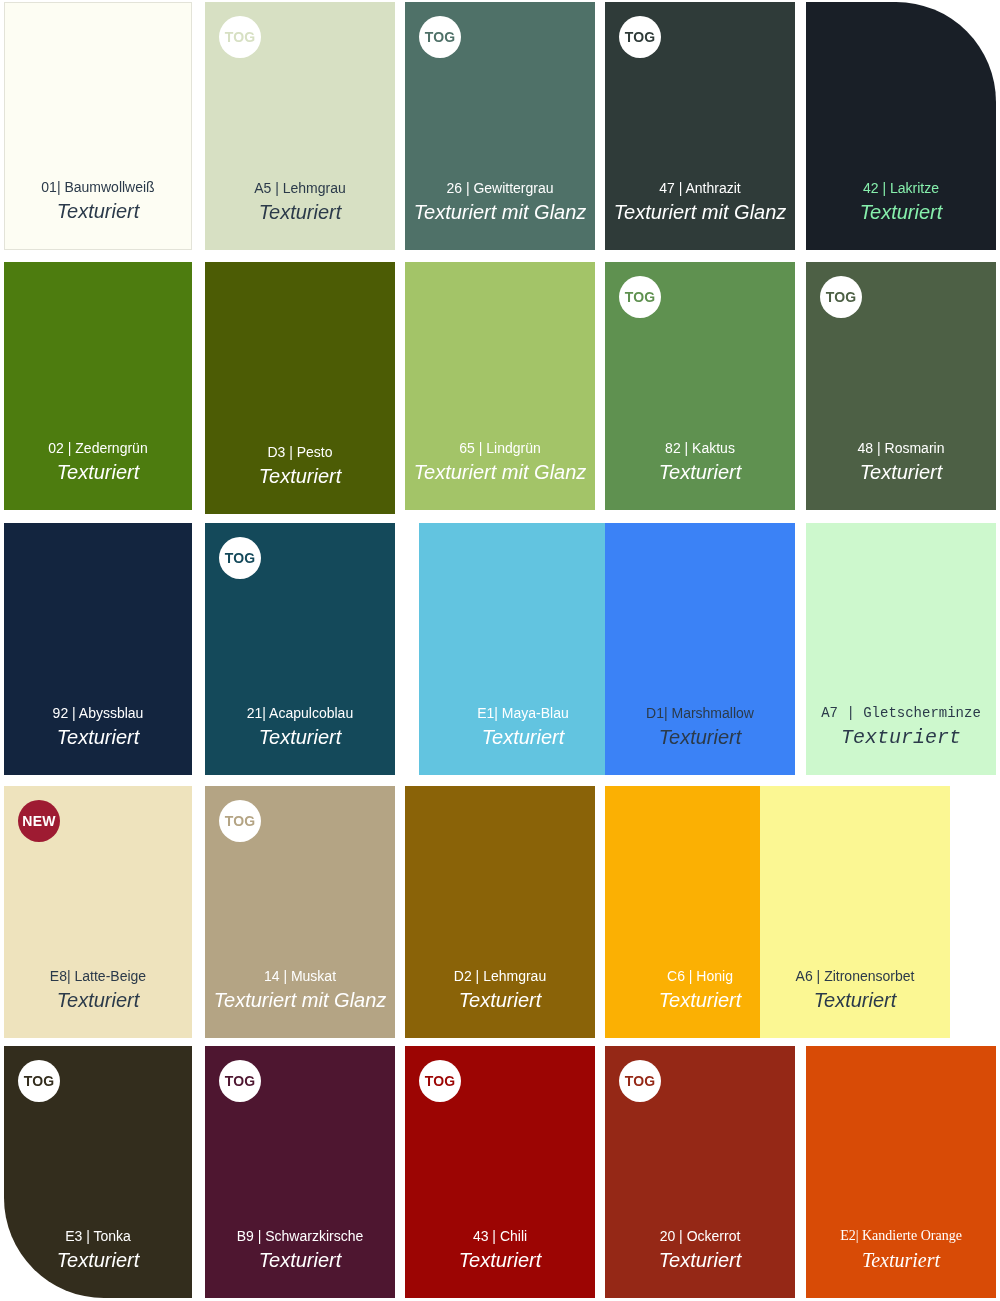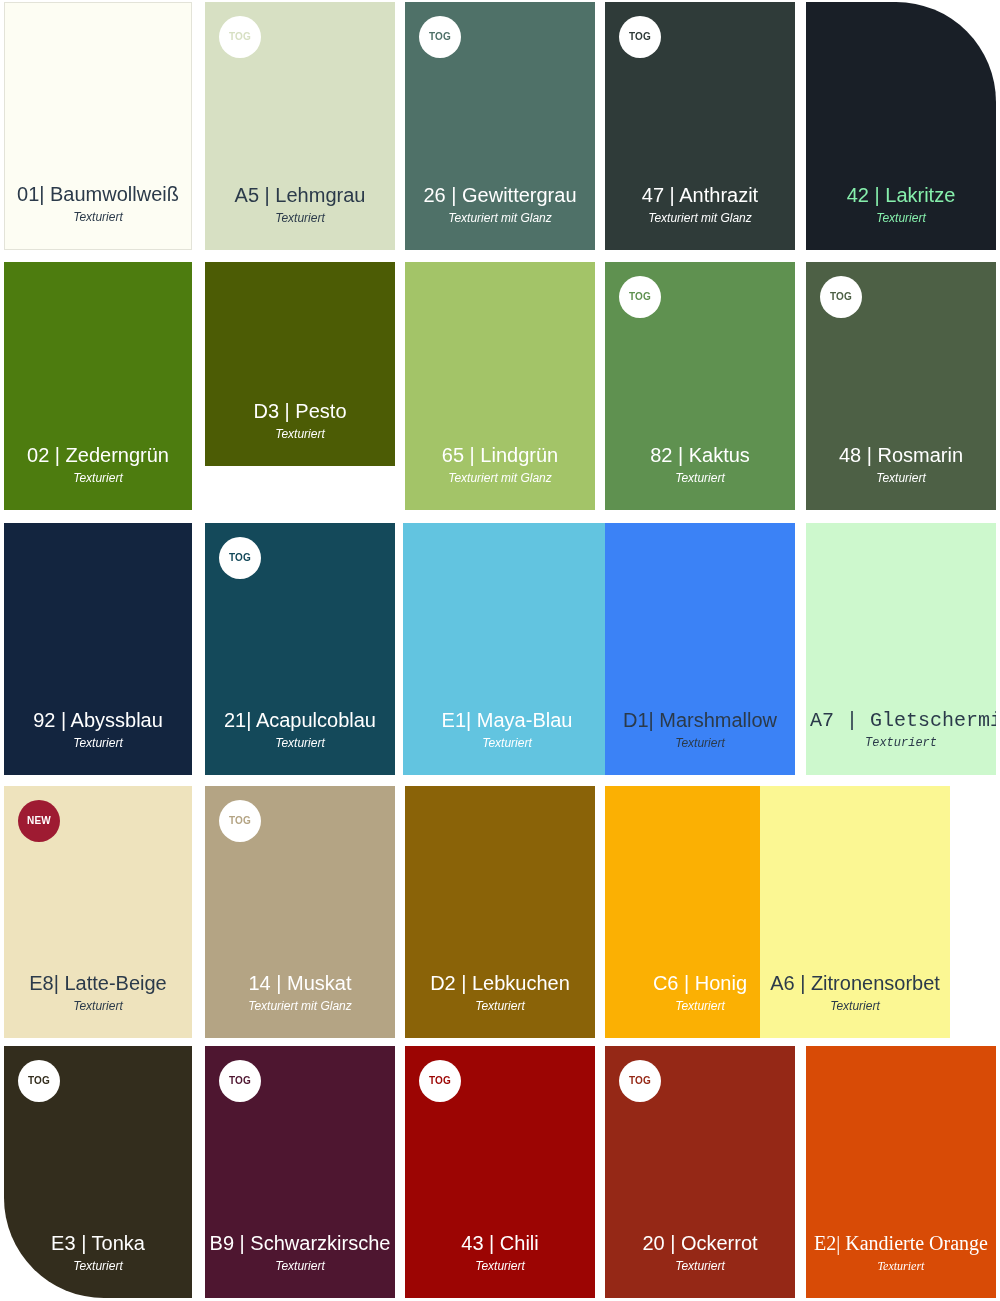--- a/index.html
+++ b/index.html
@@ -33,21 +33,21 @@
   .badge {
     position: absolute;
     left: 14px;
     top: 14px;
     width: 42px;
     height: 42px;
     border-radius: 50%;
     display: flex;
     align-items: center;
     justify-content: center;
-    font-size: 10px;
+    font-size: 14px;
     font-weight: 700;
     letter-spacing: 0.2px;
     line-height: 1;
   }
   .badge.tog {
     background: #ffffff;
   }
   .badge.new {
     background: #9e1b32;
     color: #ffffff;
@@ -55,26 +55,26 @@
 
   .labels {
     position: absolute;
     left: 0;
     right: 0;
     bottom: 24px;
     text-align: center;
     padding: 0 4px;
   }
   .label-name {
-    font-size: 20px;
+    font-size: 14px;
     line-height: 1.35;
     white-space: nowrap;
   }
   .label-finish {
-    font-size: 12px;
+    font-size: 20px;
     font-style: italic;
     line-height: 1.35;
     white-space: nowrap;
     margin-top: 1px;
   }
 </style>
 </head>
 <body>
 
 <div id="grid">
@@ -110,21 +110,21 @@
         <div class="label-name">42 | Lakritze</div>
         <div class="label-finish">Texturiert</div>
       </div>
     </div>
     <div class="swatch" style="left: 4px; top: 262px; width: 188px; height: 248px; background: #4d7c0f; color: rgb(255, 255, 255);">
       <div class="labels">
         <div class="label-name">02 | Zederngrün</div>
         <div class="label-finish">Texturiert</div>
       </div>
     </div>
-    <div class="swatch" style="left: 205px; top: 262px; width: 190px; height: 204px; background: rgb(76, 92, 5); color: rgb(255, 255, 255);">
+    <div class="swatch" style="left: 205px; top: 262px; width: 190px; height: 252px; background: rgb(76, 92, 5); color: rgb(255, 255, 255);">
       <div class="labels">
         <div class="label-name">D3 | Pesto</div>
         <div class="label-finish">Texturiert</div>
       </div>
     </div>
     <div class="swatch" style="left: 405px; top: 262px; width: 190px; height: 248px; background: rgb(163, 196, 104); color: rgb(255, 255, 255);">
       <div class="labels">
         <div class="label-name">65 | Lindgrün</div>
         <div class="label-finish">Texturiert mit Glanz</div>
       </div>
@@ -149,21 +149,21 @@
         <div class="label-finish">Texturiert</div>
       </div>
     </div>
     <div class="swatch" style="left: 205px; top: 523px; width: 190px; height: 252px; background: rgb(20, 73, 90); color: rgb(255, 255, 255);">
       <div class="badge tog" style="color: rgb(20, 73, 90);">TOG</div>
       <div class="labels">
         <div class="label-name">21| Acapulcoblau</div>
         <div class="label-finish">Texturiert</div>
       </div>
     </div>
-    <div class="swatch" style="left: 403px; top: 523px; width: 208px; height: 252px; background: rgb(98, 196, 224); color: rgb(255, 255, 255);">
+    <div class="swatch" style="left: 419px; top: 523px; width: 208px; height: 252px; background: rgb(98, 196, 224); color: rgb(255, 255, 255);">
       <div class="labels">
         <div class="label-name">E1| Maya-Blau</div>
         <div class="label-finish">Texturiert</div>
       </div>
     </div>
     <div class="swatch" style="left: 605px; top: 523px; width: 190px; height: 252px; background: #3b82f6; color: rgb(43, 58, 74);">
       <div class="labels">
         <div class="label-name">D1| Marshmallow</div>
         <div class="label-finish">Texturiert</div>
       </div>
@@ -183,21 +183,21 @@
     </div>
     <div class="swatch" style="left: 205px; top: 786px; width: 190px; height: 252px; background: rgb(180, 164, 132); color: rgb(255, 255, 255);">
       <div class="badge tog" style="color: rgb(180, 164, 132);">TOG</div>
       <div class="labels">
         <div class="label-name">14 | Muskat</div>
         <div class="label-finish">Texturiert mit Glanz</div>
       </div>
     </div>
     <div class="swatch" style="left: 405px; top: 786px; width: 190px; height: 252px; background: rgb(138, 99, 8); color: rgb(255, 255, 255);">
       <div class="labels">
-        <div class="label-name">D2 | Lebkuchen</div>
+        <div class="label-name">D2 | Lehmgrau</div>
         <div class="label-finish">Texturiert</div>
       </div>
     </div>
     <div class="swatch" style="left: 605px; top: 786px; width: 190px; height: 252px; background: rgb(251, 176, 3); color: rgb(255, 255, 255);">
       <div class="labels">
         <div class="label-name">C6 | Honig</div>
         <div class="label-finish">Texturiert</div>
       </div>
     </div>
     <div class="swatch" style="left: 760px; top: 786px; width: 190px; height: 252px; background: rgb(251, 247, 147); color: rgb(43, 58, 74);">

